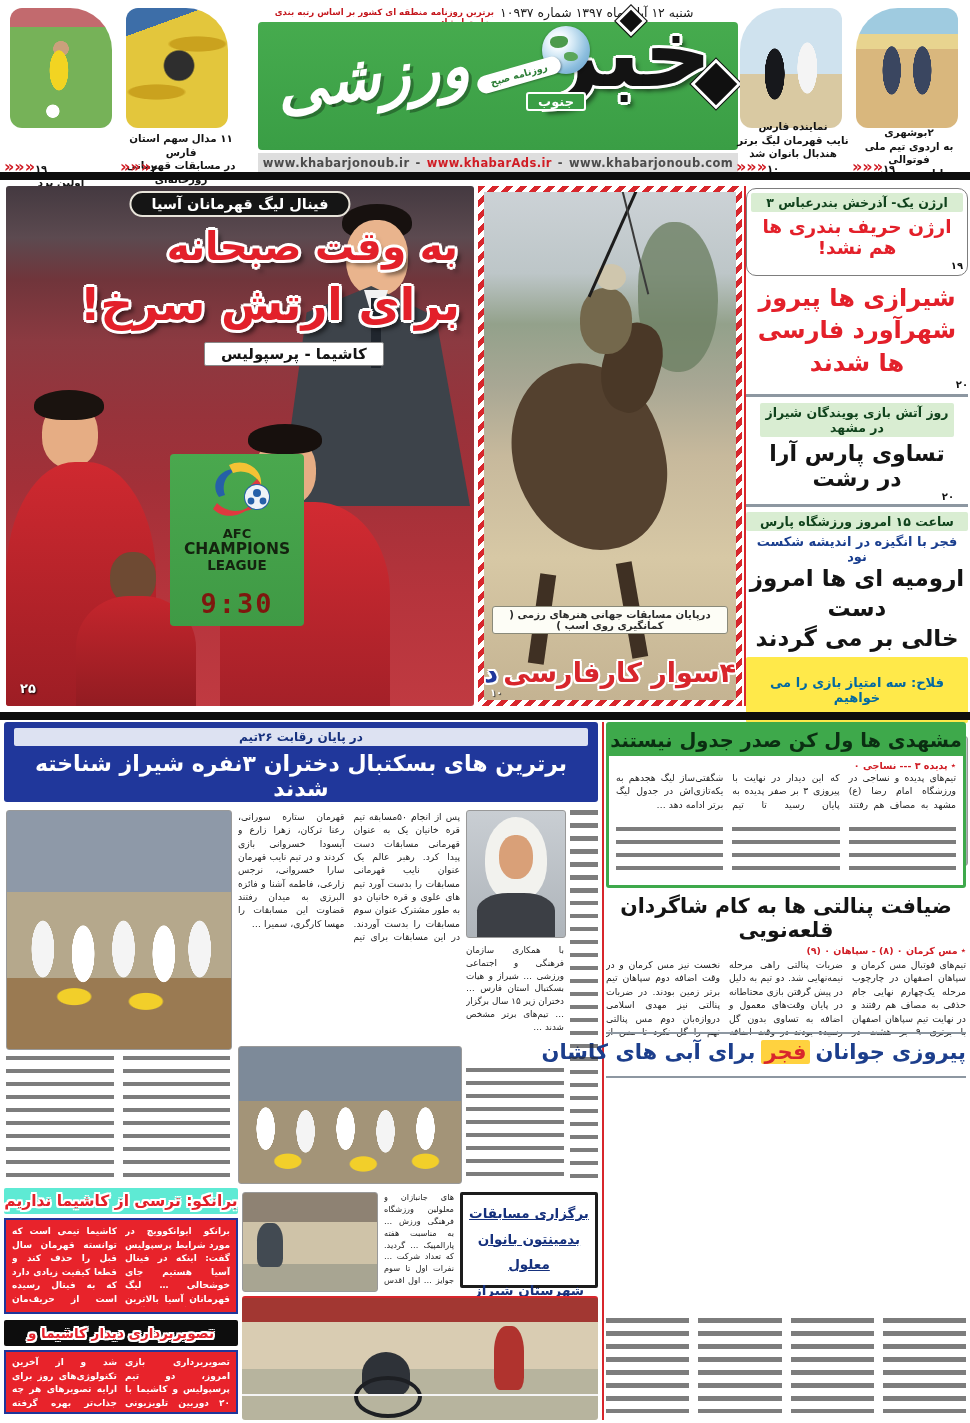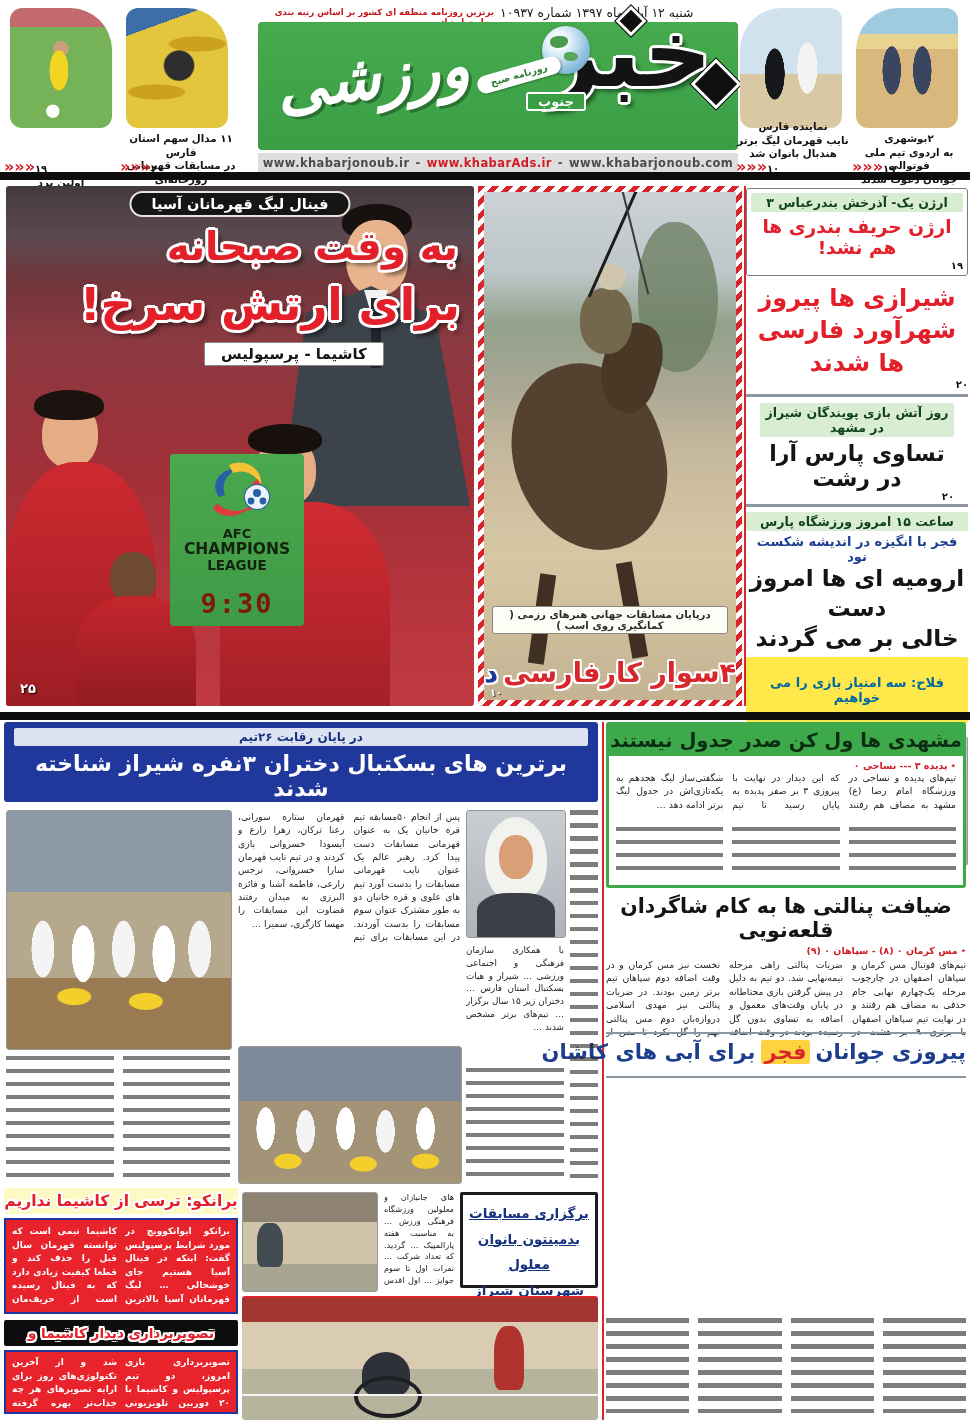--- a/index.html
+++ b/index.html
@@ -104,21 +104,21 @@
     <div>هندبال بانوان شد</div>
   </div>
   <div class="abs" style="left:736px;top:157px;">
     <span class="pagenum">۱۰</span><span class="marker">«««</span>
   </div>
 
   <div class="abs teaser-photo" style="left:856px;top:8px;border-radius:42px 12px 12px 12px;background:
          radial-gradient(ellipse 13px 34px at 35% 52%,#3a4660 0 70%,transparent 72%),
          radial-gradient(ellipse 13px 34px at 65% 52%,#3a4660 0 70%,transparent 72%),
          linear-gradient(180deg,#9fcbe0 0 22%,#e8d48f 22% 34%,#d9b77d 34% 100%);"></div>
-  <div class="abs teaser-cap" style="left:850px;top:132px;width:118px;">
+  <div class="abs teaser-cap" style="left:850px;top:126px;width:118px;">
     <div>۲بوشهری</div>
     <div>به اردوی تیم ملی فوتوالی</div>
     <div>جوانان دعوت شدند</div>
   </div>
   <div class="abs" style="left:852px;top:157px;">
     <span class="pagenum">۱۹</span><span class="marker">«««</span>
   </div>
 
   <div class="abs" style="left:0;top:172px;width:970px;height:8px;background:#0d0d0d;"></div>
 
@@ -186,21 +186,21 @@
         <span class="x stroke-w" style="font-size:27px;color:#d8262c;">۴سوار کارفارسی</span>
         <span class="x stroke-w" style="font-size:27px;color:#20379b;">در تیم ملی</span>
       </div>
       <div class="abs x" style="left:6px;bottom:2px;font-size:10px;color:#fff;text-shadow:1px 1px 1px #333;">۱۰</div>
     </div>
   </div>
 
   <div class="abs" style="left:744px;top:186px;width:2px;height:520px;background:#d8262c;"></div>
   <div class="abs" style="left:746px;top:186px;width:222px;height:520px;">
 
-    <div style="border:1px solid #7d7d7d;border-radius:3px;padding:4px;margin-top:2px;">
+    <div style="border:1px solid #7d7d7d;border-radius:10px;padding:4px;margin-top:2px;">
       <div class="kicker-green">ارژن یک- آذرخش بندرعباس ۳</div>
       <div class="x c" style="font-size:18.5px;color:#e3202a;margin-top:4px;">ارژن حریف بندری ها هم نشد!</div>
       <div class="pagenum" style="margin-top:2px;">۱۹</div>
     </div>
 
     <div style="padding:6px 0 4px;">
       <div class="x c" style="font-size:24px;color:#e3202a;line-height:1.35;">شیرازی ها پیروز</div>
       <div class="x c" style="font-size:24px;color:#e3202a;line-height:1.35;">شهرآورد فارسی ها شدند</div>
       <div class="pagenum">۲۰</div>
     </div>
@@ -305,21 +305,21 @@
          radial-gradient(ellipse 16px 9px at 22% 84%,#f2cf2a 0 80%,transparent 90%),
          radial-gradient(ellipse 16px 9px at 56% 86%,#f2cf2a 0 80%,transparent 90%),
          radial-gradient(ellipse 16px 9px at 84% 84%,#f2cf2a 0 80%,transparent 90%),
          linear-gradient(180deg,#7d8a99 0 40%,#a39478 40% 100%);"></div>
 
   <div class="abs greek-cols" style="left:6px;top:1056px;width:224px;height:124px;">
     <div class="greek"></div>
       <div class="greek"></div>
   </div>
 
-  <div class="abs c" style="left:4px;top:1188px;width:234px;height:26px;background:#fef9c3;border-radius:2px;">
+  <div class="abs c" style="left:4px;top:1188px;width:234px;height:26px;background:#5eead4;border-radius:2px;">
     <span class="x stroke-w" style="font-size:15.5px;color:#e3202a;line-height:26px;">برانکو: ترسی از کاشیما نداریم</span>
   </div>
   <div class="abs redbox" style="left:4px;top:1218px;width:234px;height:96px;box-sizing:border-box;padding:5px 6px;display:flex;gap:8px;">
     <div class="col hide" style="flex:1;">برانکو ایوانکوویچ در مورد شرایط پرسپولیس گفت: اینکه در فینال آسیا هستیم جای خوشحالی … لیگ قهرمانان آسیا بالاترین سطح باشگاهی در آسیا است.</div>
     <div class="col hide" style="flex:1;">کاشیما تیمی است که توانسته قهرمان سال قبل را حذف کند و قطعا کیفیت زیادی دارد که به فینال رسیده است از حریف‌مان ترسی نداریم و دوست داریم از بازی فینال لذت ببریم و بهترین نمایش را در تهران داشته باشیم.</div>
   </div>
 
   <div class="abs c" style="left:4px;top:1320px;width:234px;height:26px;background:#0d0d0d;border-radius:2px;">
     <span class="x stroke-w" style="font-size:13.5px;color:#e3202a;line-height:26px;">تصویربرداری دیدار کاشیما و پرسپولیس با ۲۰دوربین</span>
   </div>

